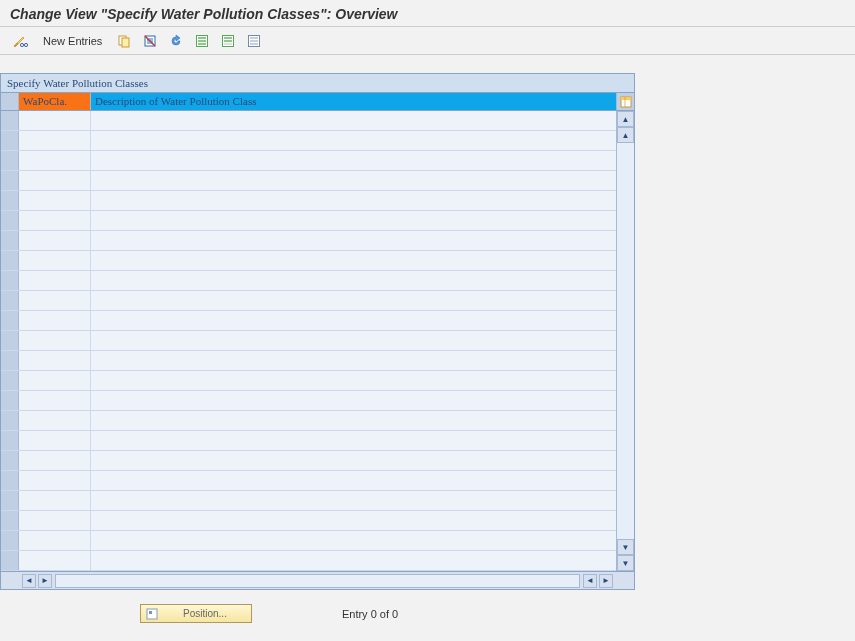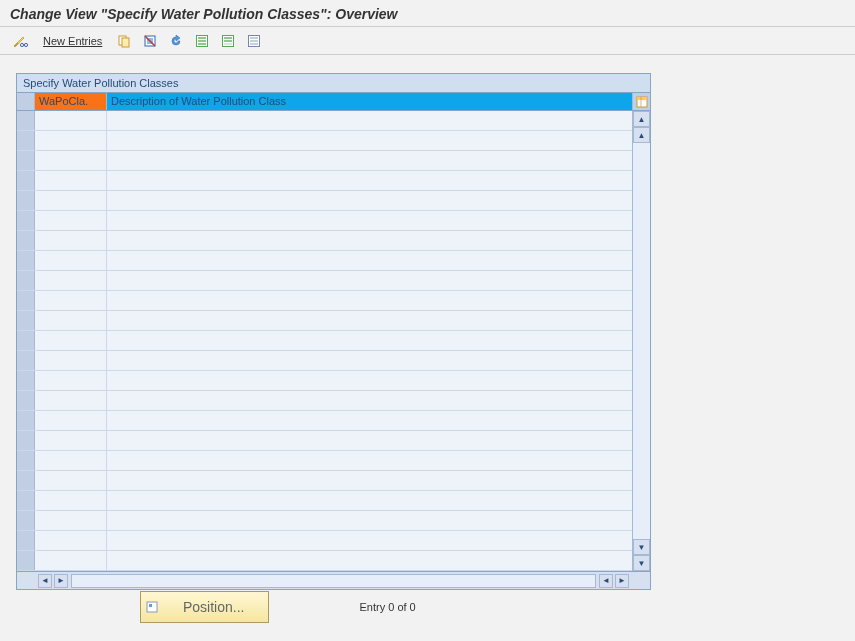--- a/index.html
+++ b/index.html
@@ -38,39 +38,39 @@
   .toolbar-btn {
     display: inline-flex;
     align-items: center;
     height: 20px;
     min-width: 20px;
     padding: 0 3px;
     border: 1px solid transparent;
     border-radius: 2px;
     cursor: pointer;
     background: transparent;
-    text-decoration: underline;
   }
   .toolbar-text-btn {
     padding: 0 6px;
     font-size: 11px;
     color: #333;
   }
   .watermark {
     position: absolute;
     left: 285px;
     top: 2px;
     font-size: 18px;
     color: #d8b4dd;
     font-weight: normal;
     pointer-events: none;
     letter-spacing: 0.5px;
   }
   .main-area {
-    padding: 18px 10px 10px 16px;
+    padding: 18px 10px 10px 0;
+    font-family: Liberation Serif, serif;
   }
   .table-panel {
     width: 635px;
     border: 1px solid #8aa4c8;
     background: #e6eef9;
   }
   .panel-title {
     background: #cfdff0;
     border-bottom: 1px solid #8aa4c8;
     padding: 3px 6px;
@@ -195,26 +195,26 @@
     width: 100%;
     display: flex;
     align-items: center;
     padding-left: 140px;
     gap: 90px;
   }
   .position-btn {
     display: inline-flex;
     align-items: center;
     gap: 24px;
-    height: 32px;
+    height: 19px;
     padding: 0 24px 0 4px;
     border: 1px solid #b0985e;
     background: linear-gradient(#fff7d4, #f5e6a0);
     cursor: pointer;
-    font-size: 14px;
+    font-size: 10px;
     color: #666;
   }
   .position-btn .icn {
     width:14px;height:14px;display:inline-flex;align-items:center;justify-content:center;
   }
   .entry-text {
     font-size: 11px;
     color: #333;
   }
 </style>

